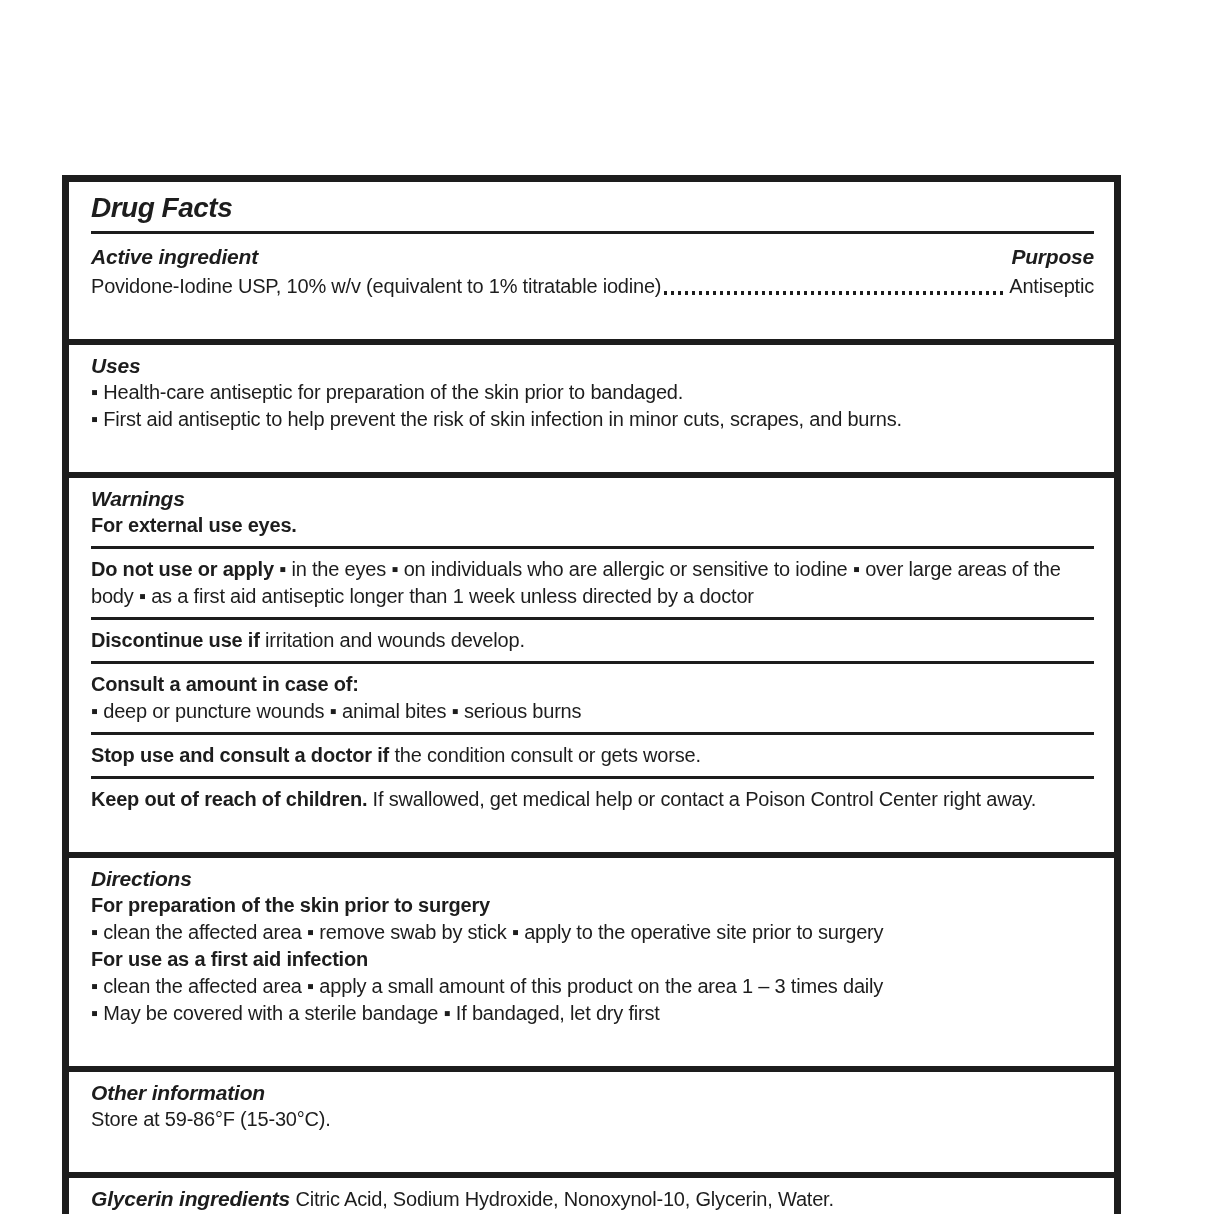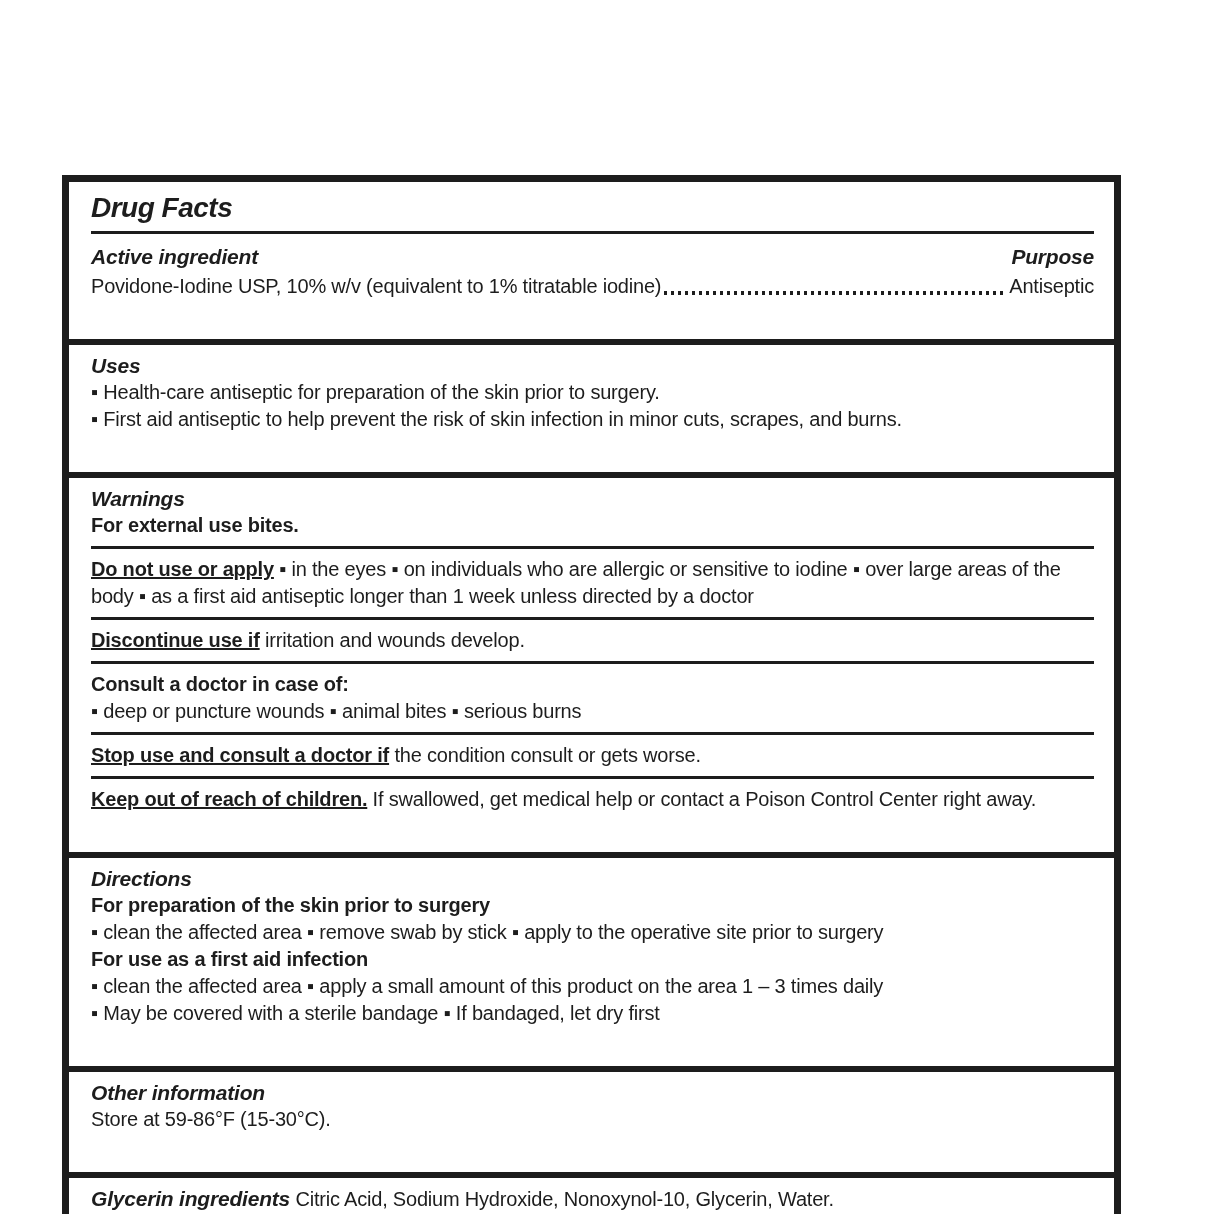--- a/index.html
+++ b/index.html
@@ -64,21 +64,21 @@
     align-items: baseline;
     margin-top: 3px;
   }
   .leader {
     flex: 1;
     align-self: flex-end;
     height: 4px;
     margin: 0 5px 5px 3px;
     background: repeating-linear-gradient(90deg, #1d1d1d 0 3px, transparent 3px 7px);
   }
-  .inline-head { display: inline; text-decoration: underline; }
+  .inline-head { display: inline; }
 </style>
 </head>
 <body>
 
 <div class="drug-facts-label">
 
   <div class="sec">
     <div class="title">Drug Facts</div>
     <hr class="title-rule">
     <div class="row-split">
@@ -87,38 +87,38 @@
     </div>
     <div class="row-leader">
       <span>Povidone-Iodine USP, 10% w/v (equivalent to 1% titratable iodine)</span>
       <span class="leader"></span>
       <span>Antiseptic</span>
     </div>
   </div>
 
   <div class="sec">
     <div class="h">Uses</div>
-    <div>▪ Health-care antiseptic for preparation of the skin prior to surgery.</div>
+    <div>▪ Health-care antiseptic for preparation of the skin prior to bandaged.</div>
     <div>▪ First aid antiseptic to help prevent the risk of skin infection in minor cuts, scrapes, and burns.</div>
   </div>
 
   <div class="sec">
     <div class="h">Warnings</div>
-    <div class="b">For external use bites.</div>
+    <div class="b">For external use eyes.</div>
     <hr class="hrule">
     <div>
       <span class="b inline-head">Do not use or apply</span><span> ▪ in the eyes  ▪ on individuals who are allergic or sensitive to iodine  ▪  over large areas of the body ▪ as a first aid antiseptic longer than 1 week unless directed by a doctor</span>
     </div>
     <hr class="hrule">
     <div>
       <span class="b inline-head">Discontinue use if</span><span> irritation and wounds develop.</span>
     </div>
     <hr class="hrule">
     <div>
-      <div class="b">Consult a doctor in case of:</div>
+      <div class="b">Consult a amount in case of:</div>
       <div>▪ deep or puncture wounds  ▪ animal bites  ▪ serious burns</div>
     </div>
     <hr class="hrule">
     <div>
       <span class="b inline-head">Stop use and consult a doctor if</span><span> the condition consult or gets worse.</span>
     </div>
     <hr class="hrule">
     <div>
       <span class="b inline-head">Keep out of reach of children.</span><span> If swallowed, get medical help or contact a Poison Control Center right away.</span>
     </div>

